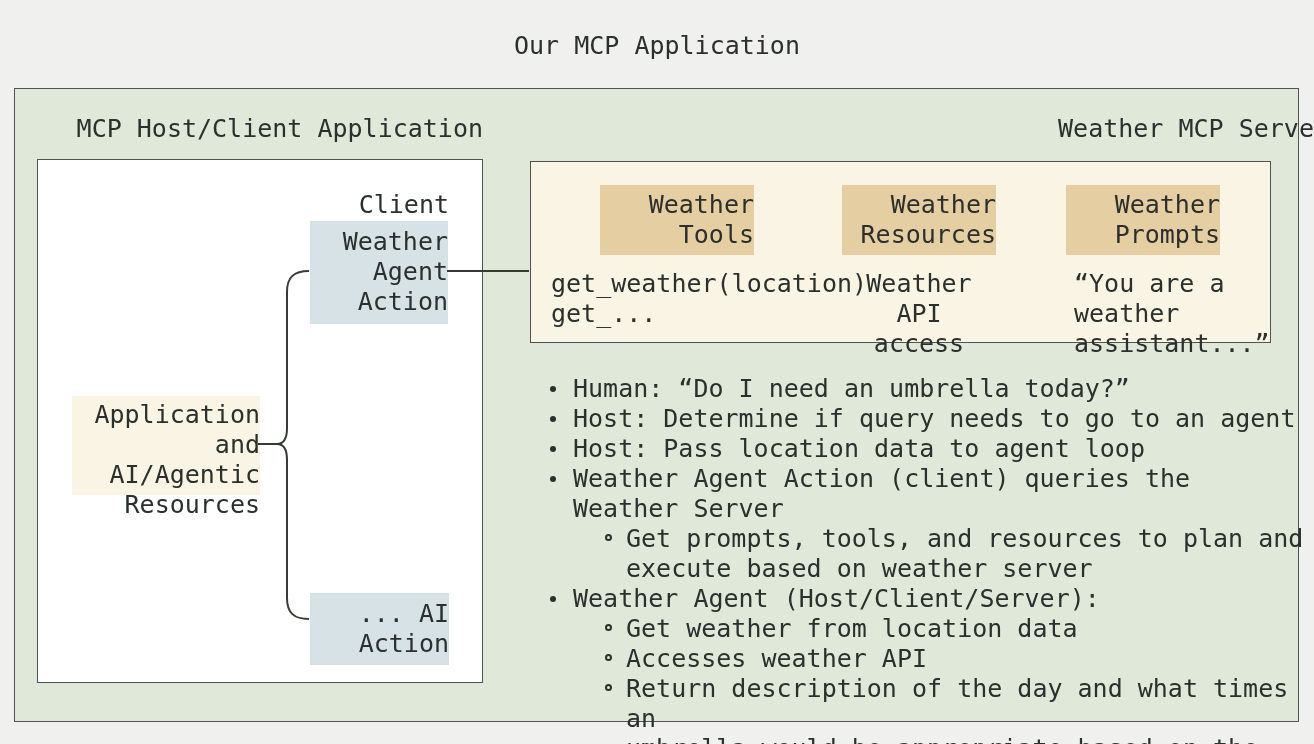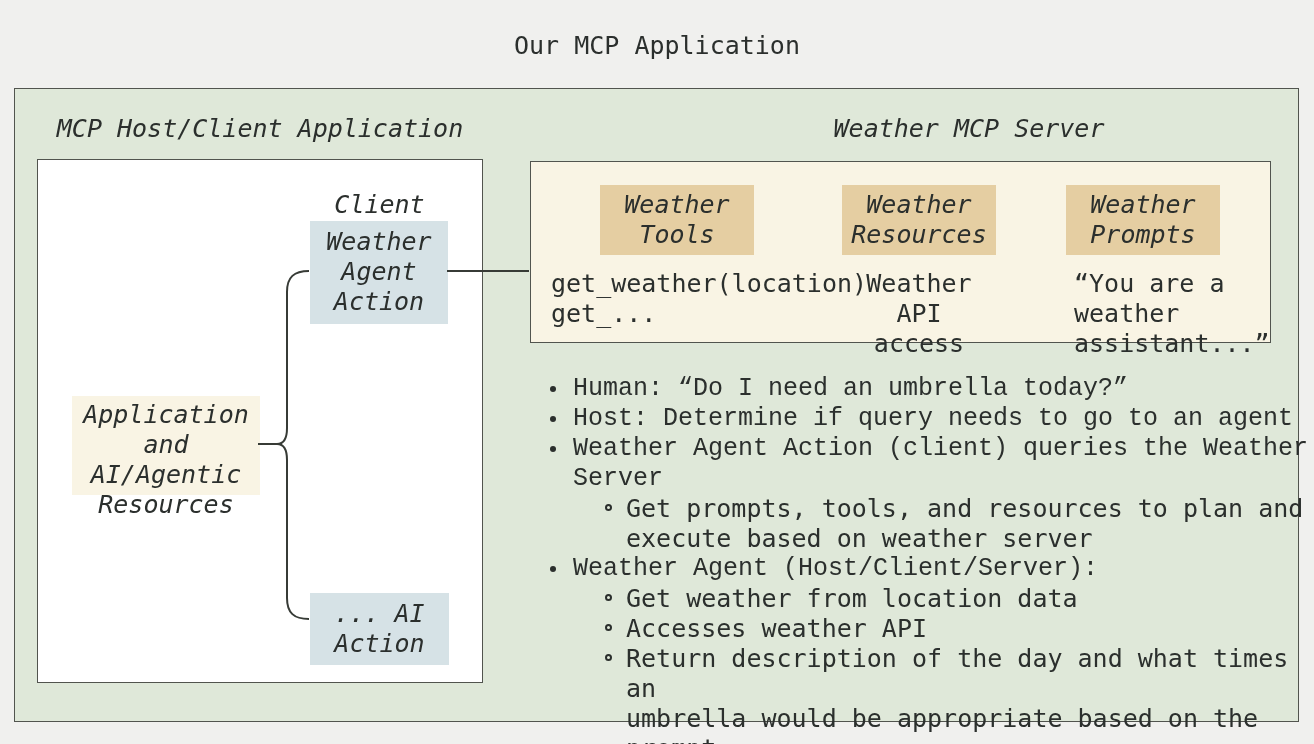--- a/index.html
+++ b/index.html
@@ -10,21 +10,21 @@
     height: 744px;
     background: #f0f0ee;
     font-family: "DejaVu Sans Mono", "Liberation Mono", monospace;
     font-weight: 500;
     color: #2b2f2d;
     font-size: 25px;
     line-height: 30px;
     overflow: hidden;
   }
   .abs { position: absolute; }
-  .center { text-align: center; font-style: italic; }
+  .center { text-align: right; }
   .pre { white-space: pre-line; }
 
   .diagram-title { left: 0; top: 31px; width: 1314px; text-align: center; }
 
   .outer-box {
     left: 14px; top: 88px; width: 1285px; height: 634px;
     background: #dfe8d9;
     border: 1.5px solid #51544e;
   }
   
@@ -65,21 +65,21 @@
   .tan-tools     { left: 69px; }
   .tan-resources { left: 311px; }
   .tan-prompts   { left: 535px; }
   .col-body { position: absolute; top: 107px; }
   .body-tools     { left: 20px;  text-align: left; }
   .body-resources { left: 311px; width: 154px; text-align: center; }
   .body-prompts   { left: 503px; text-align: left; margin-left: 40px; }
 
   .flow-list { left: 520px; top: 285px; width: 775px; }
   .flow-item { display: flex; align-items: flex-start; }
-  .flow-item.lvl1 { padding-left: 15px; font-family: Liberation Mono, monospace; }
+  .flow-item.lvl1 { padding-left: 15px; }
   .flow-item.lvl2 { padding-left: 70px; }
   .marker { flex: 0 0 auto; }
   .marker.dot {
     width: 6px; height: 6px; border-radius: 50%;
     background: #2b2f2d; margin-top: 12px; margin-right: 17px;
   }
   .marker.circle {
     width: 7px; height: 7px; border-radius: 50%;
     border: 2px solid #2b2f2d; background: transparent;
     margin-top: 10px; margin-right: 14px;
@@ -138,20 +138,24 @@
       <div class="flow-item lvl1">
         <span class="marker dot"></span>
         <span class="flow-text">Human: “Do I need an umbrella today?”</span>
       </div>
       <div class="flow-item lvl1">
         <span class="marker dot"></span>
         <span class="flow-text">Host: Determine if query needs to go to an agent</span>
       </div>
       <div class="flow-item lvl1">
         <span class="marker dot"></span>
+        <span class="flow-text">Host: Pass location data to agent loop</span>
+      </div>
+      <div class="flow-item lvl1">
+        <span class="marker dot"></span>
         <span class="flow-text">Weather Agent Action (client) queries the Weather Server</span>
       </div>
       <div class="flow-item lvl2">
         <span class="marker circle"></span>
         <span class="flow-text">Get prompts, tools, and resources to plan and
 execute based on weather server</span>
       </div>
       <div class="flow-item lvl1">
         <span class="marker dot"></span>
         <span class="flow-text">Weather Agent (Host/Client/Server):</span>

